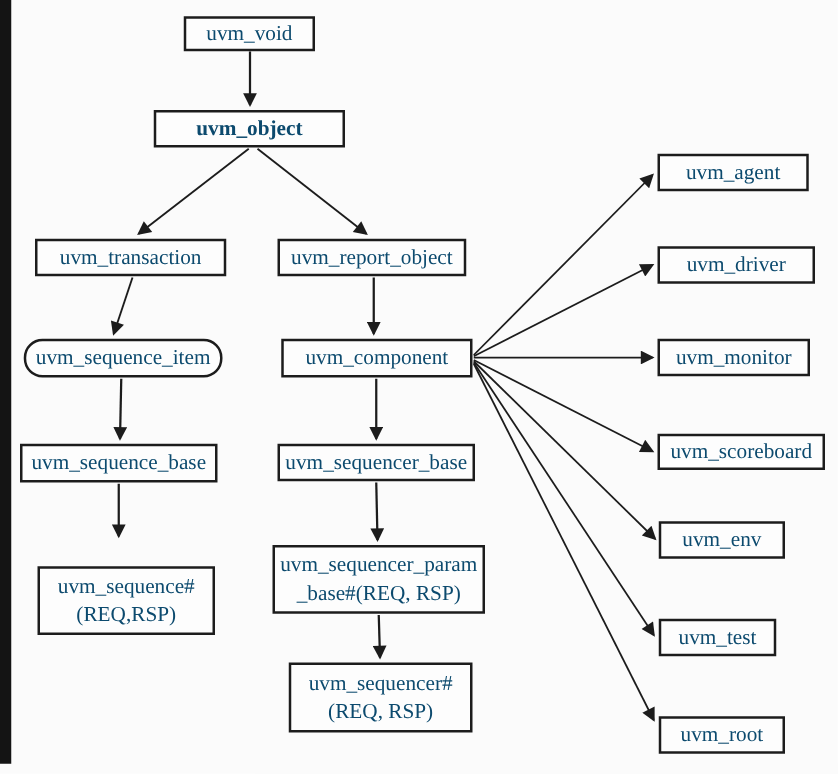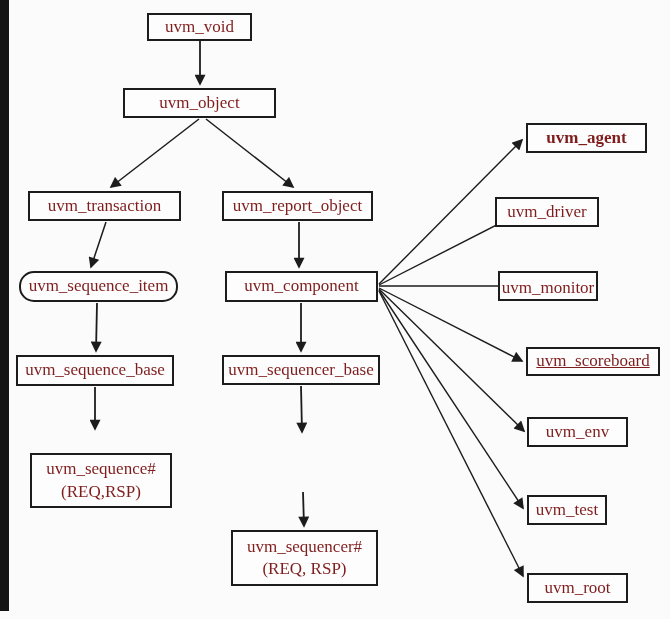--- a/index.html
+++ b/index.html
@@ -21,48 +21,48 @@
   #edges {
     position: absolute;
     left: 0; top: 0;
     width: 670px; height: 619px;
   }
   .node {
     position: absolute;
     box-sizing: border-box;
     background: #fdfdfd;
     border: 2px solid #1c1c1c;
-    color: #7f1d1d;
+    color: #0c4a6e;
     display: flex;
     flex-direction: column;
     align-items: center;
     justify-content: center;
     text-align: center;
     font-size: 17px;
     line-height: 1.32;
     white-space: nowrap;
   }
   
   .n-void            { left:147px; top:13px;  width:105px; height:28px; }
-  .n-object          { left:123px; top:88px;  width:153px; height:30px; }
+  .n-object          { left:123px; top:88px;  width:153px; height:30px;font-weight:bold; }
   .n-transaction     { left:28px;  top:191px; width:153px; height:30px; }
   .n-report-object   { left:222px; top:191px; width:151px; height:30px; }
   .n-sequence-item   { left:19px;  top:271px; width:159px; height:31px;border-radius:15px; }
   .n-component       { left:225px; top:271px; width:153px; height:31px;justify-content:center; }
   .n-sequence-base   { left:16px;  top:355px; width:158px; height:31px; }
   .n-sequencer-base  { left:222px; top:355px; width:158px; height:30px; }
   .n-sequence-p      { left:30px;  top:453px; width:142px; height:55px;text-align:right; }
   .n-sequencer-pb    { left:218px; top:436px; width:170px; height:55px; }
   .n-sequencer-p     { left:231px; top:530px; width:147px; height:56px; }
-  .n-agent           { left:526px; top:123px; width:121px; height:30px;font-weight:bold; }
-  .n-driver          { left:495px; top:197px; width:104px; height:30px; }
-  .n-monitor         { left:498px; top:271px; width:100px; height:30px;justify-content:flex-end; }
-  .n-scoreboard      { left:526px; top:347px; width:134px; height:29px;text-decoration:underline; }
+  .n-agent           { left:526px; top:123px; width:121px; height:30px; }
+  .n-driver          { left:526px; top:197px; width:126px; height:30px; }
+  .n-monitor         { left:526px; top:271px; width:122px; height:30px; }
+  .n-scoreboard      { left:526px; top:347px; width:134px; height:29px; }
   .n-env             { left:527px; top:417px; width:101px; height:30px; }
-  .n-test            { left:527px; top:495px; width:80px; height:30px; }
+  .n-test            { left:527px; top:495px; width:94px; height:30px; }
   .n-root            { left:527px; top:573px; width:101px; height:30px; }
 </style>
 </head>
 <body>
 
 <div id="canvas">
 
   <div id="scan-bar"></div>
 
   <svg id="edges" width="670" height="619" viewBox="0 0 670 619" aria-hidden="true">
@@ -122,20 +122,24 @@
 
   <div class="node n-sequencer-base">
     <span>uvm_sequencer_base</span>
   </div>
 
   <div class="node n-sequence-p">
     <span>uvm_sequence#</span>
     <span>(REQ,RSP)</span>
   </div>
 
+  <div class="node n-sequencer-pb">
+    <span>uvm_sequencer_param</span>
+    <span>_base#(REQ, RSP)</span>
+  </div>
 
   <div class="node n-sequencer-p">
     <span>uvm_sequencer#</span>
     <span>(REQ, RSP)</span>
   </div>
 
   <div class="node n-agent">
     <span>uvm_agent</span>
   </div>
 

